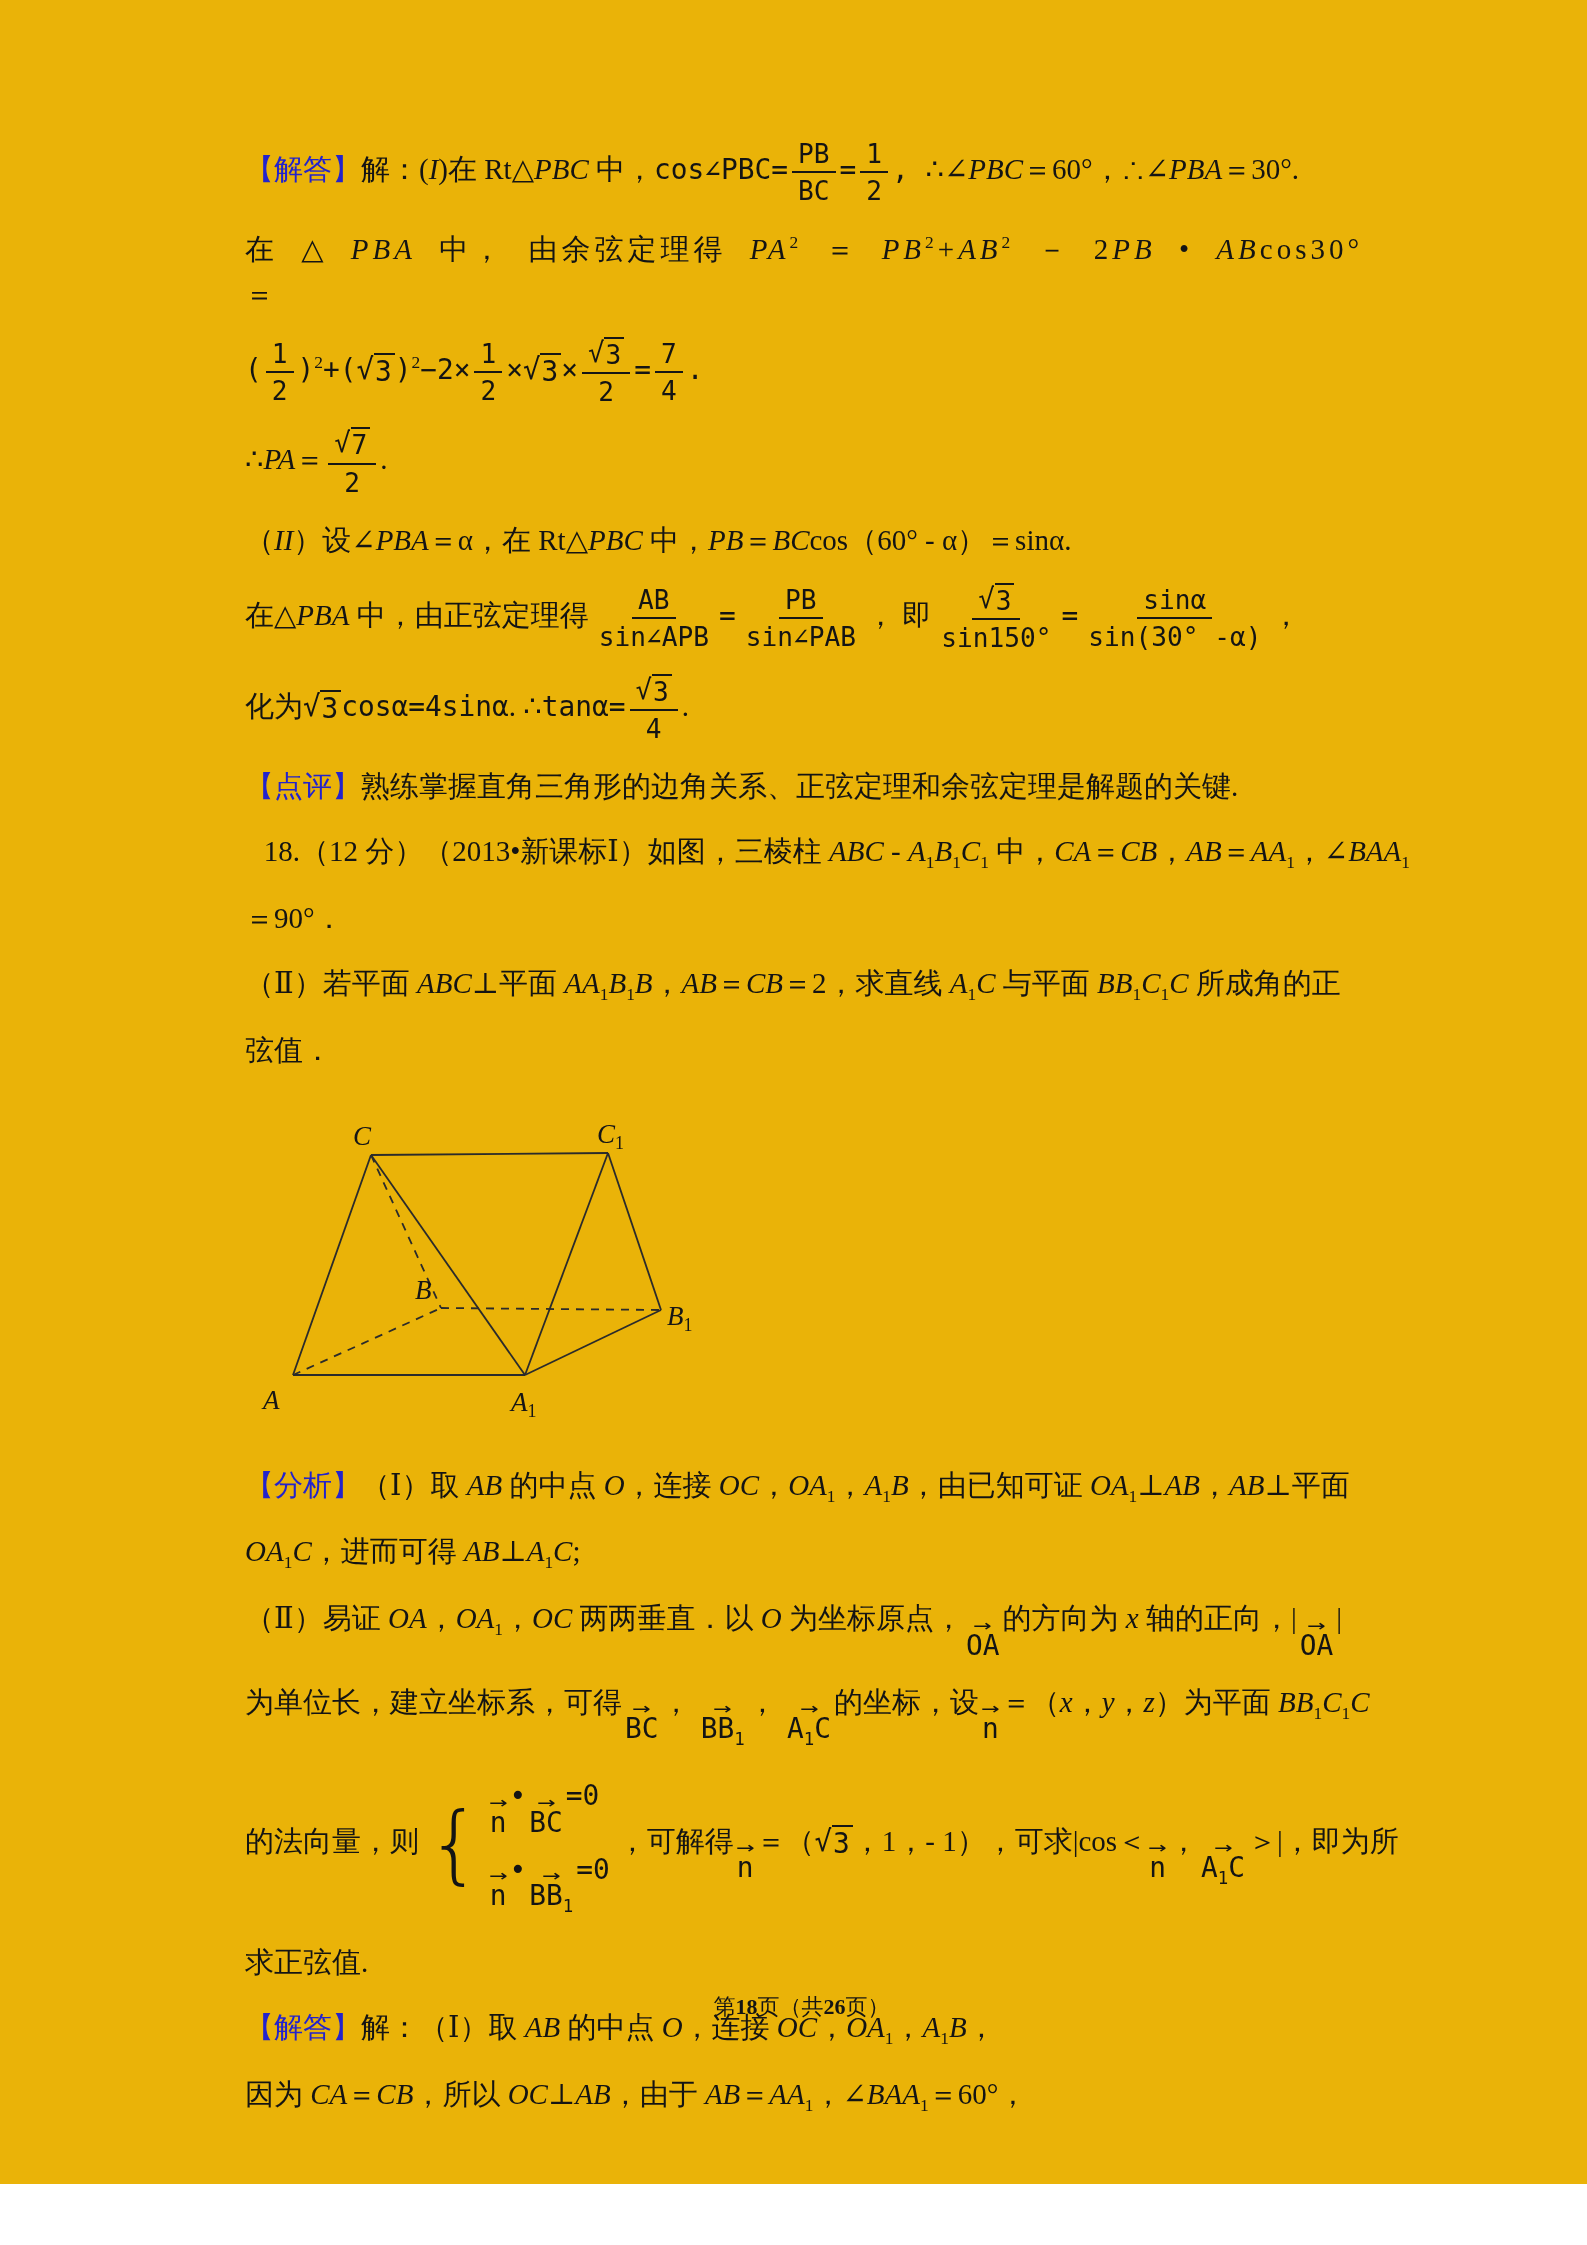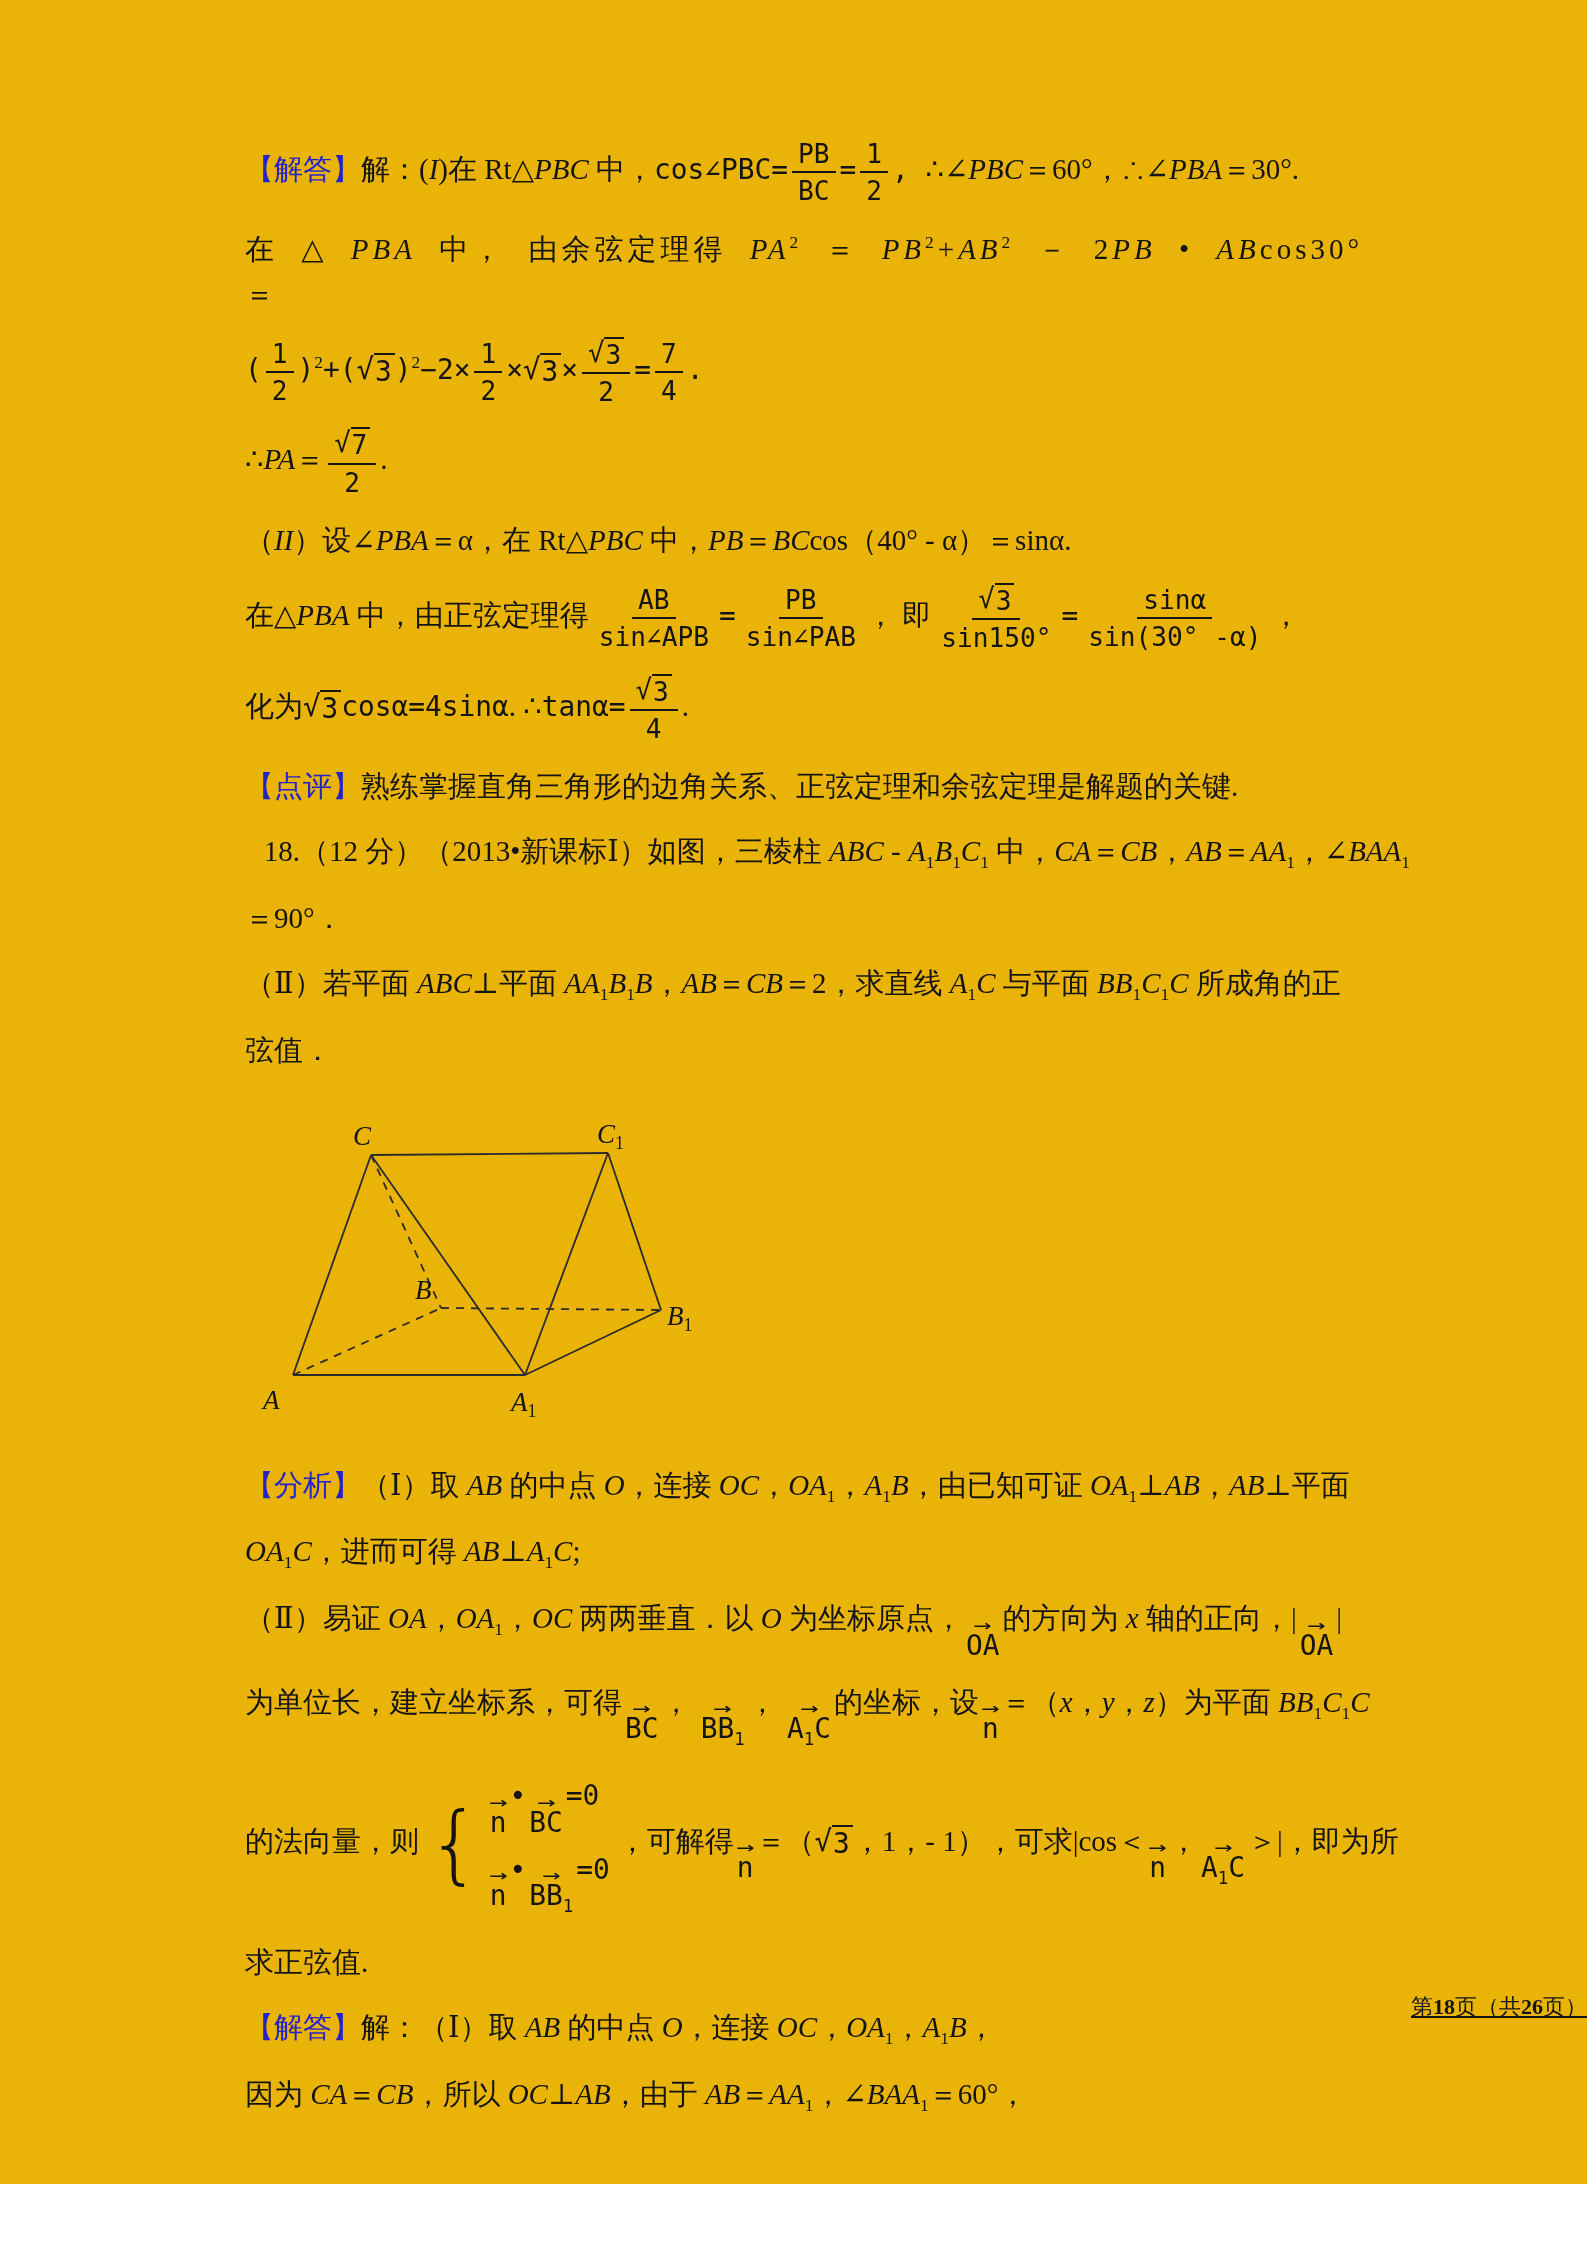--- a/index.html
+++ b/index.html
@@ -28,22 +28,22 @@
   .sqrt > .rbody { border-top:2px solid #161616; padding:0 3px 0 1px; line-height:1.15; }
   .vec { display:inline-flex; flex-direction:column; align-items:center; line-height:1;
          vertical-align:-0.12em; margin:0 3px; font-family:"DejaVu Sans Mono",monospace; }
   .vec > .varr { height:0.62em; font-size:0.72em; line-height:0.72em; transform:scaleX(1.45); }
   .cases { display:inline-flex; align-items:center; vertical-align:middle; margin:0 8px; }
   .cases > .brace { font-size:86px; line-height:0.9; font-family:"DejaVu Sans",sans-serif;
                     font-weight:300; margin-right:5px; }
   .cases .rows { display:inline-flex; flex-direction:column; }
   .cases .crow { display:block; margin:5px 0; white-space:nowrap; }
   .figure { margin:8px 0 26px -52px; }
-  .pagefoot { position:absolute; left:16px; right:0; bottom:162px; text-align:right;
-              font-size:22px; color:#141414;text-decoration:underline; }
+  .pagefoot { position:absolute; left:16px; right:0; bottom:162px; text-align:center;
+              font-size:22px; color:#141414; }
   .pagefoot .num { font-weight:bold; }
 </style>
 </head>
 <body>
 
 <div class="page">
   <div class="content" id="doc-content">
       <p class="line"><span class="lbl">【解答】</span><span class="tx">解：(</span><span class="it">I</span><span class="tx">)在 Rt△</span><span class="it">PBC</span><span class="tx"> 中，</span><span class="mn">cos∠PBC=</span><span class="frac">
           <span class="num"><span class="mn">PB</span></span>
           <span class="den"><span class="mn">BC</span></span>
@@ -74,21 +74,21 @@
           <span class="num"><span class="mn">7</span></span>
           <span class="den"><span class="mn">4</span></span>
         </span><span class="mn">.</span></p>
       <p class="line"><span class="tx">∴</span><span class="it">PA</span><span class="tx">＝</span><span class="frac">
           <span class="num"><span class="sqrt">
               <span class="rsign">√</span>
               <span class="rbody"><span class="mn">7</span></span>
             </span></span>
           <span class="den"><span class="mn">2</span></span>
         </span><span class="tx">.</span></p>
-      <p class="line"><span class="tx">（</span><span class="it">II</span><span class="tx">）设∠</span><span class="it">PBA</span><span class="tx">＝α，在 Rt△</span><span class="it">PBC</span><span class="tx"> 中，</span><span class="it">PB</span><span class="tx">＝</span><span class="it">BC</span><span class="tx">cos（40° - α）＝sinα.</span></p>
+      <p class="line"><span class="tx">（</span><span class="it">II</span><span class="tx">）设∠</span><span class="it">PBA</span><span class="tx">＝α，在 Rt△</span><span class="it">PBC</span><span class="tx"> 中，</span><span class="it">PB</span><span class="tx">＝</span><span class="it">BC</span><span class="tx">cos（60° - α）＝sinα.</span></p>
       <p class="line"><span class="tx">在△</span><span class="it">PBA</span><span class="tx"> 中，由正弦定理得</span><span class="frac">
           <span class="num"><span class="mn">AB</span></span>
           <span class="den"><span class="mn">sin∠APB</span></span>
         </span><span class="mn">=</span><span class="frac">
           <span class="num"><span class="mn">PB</span></span>
           <span class="den"><span class="mn">sin∠PAB</span></span>
         </span><span class="tx">， 即</span><span class="frac">
           <span class="num"><span class="sqrt">
               <span class="rsign">√</span>
               <span class="rbody"><span class="mn">3</span></span>

